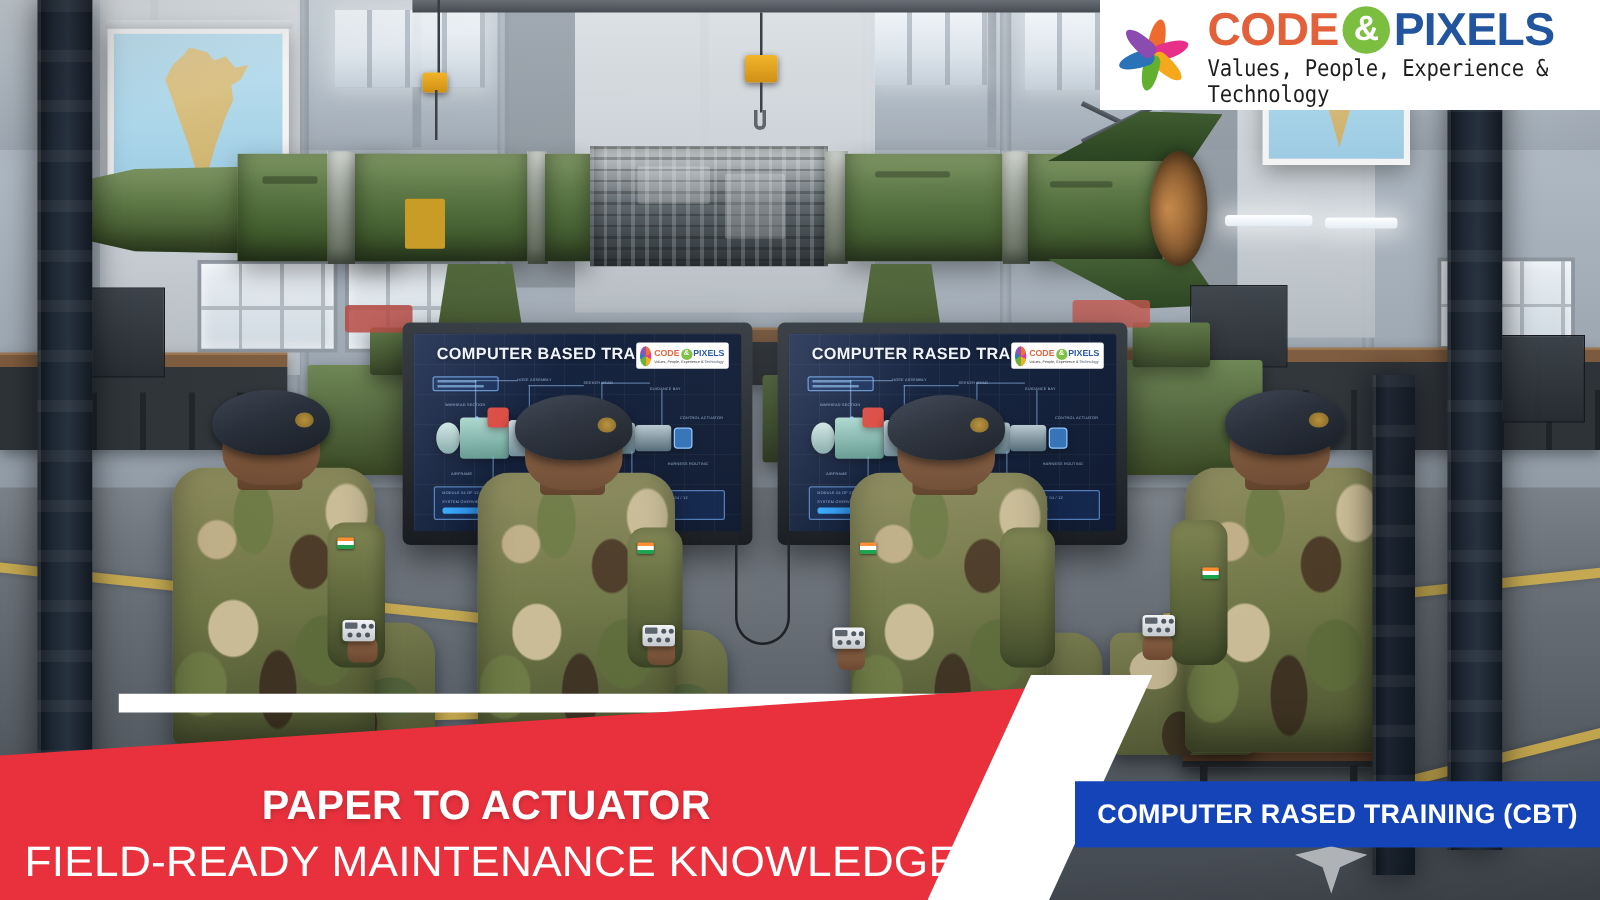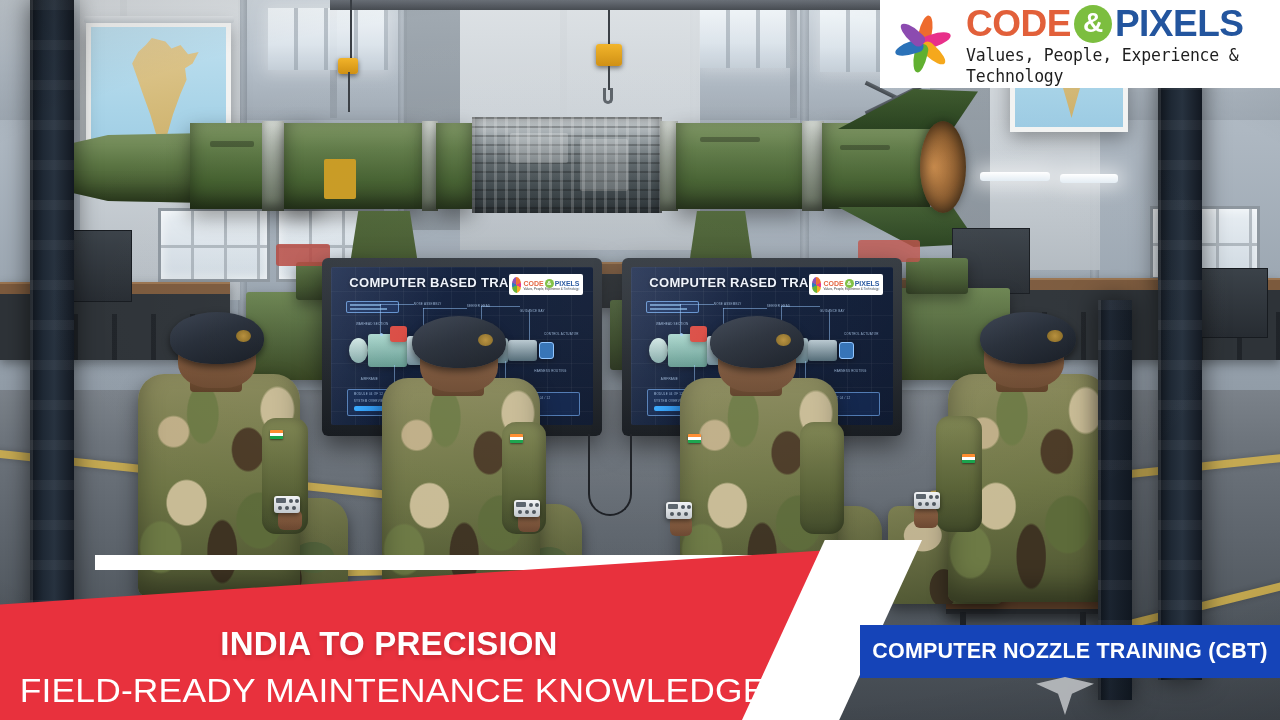--- a/index.html
+++ b/index.html
@@ -858,26 +858,26 @@
         <span class="bm-pixels">PIXELS</span>
       </div>
       <div class="brandtag">Values, People, Experience &amp; Technology</div>
     </div>
   </div>
 
   <div class="whitestripe"></div>
 
   <div class="redbanner">
     <div class="redtexts">
-      <div class="red-l1">INDIA TO PRECISION</div>
+      <div class="red-l1">PAPER TO ACTUATOR</div>
       <div class="red-l2">FIELD-READY MAINTENANCE KNOWLEDGE</div>
     </div>
   </div>
 
   <div class="whiteslash"></div>
 
   <div class="bluebanner">
-    <span class="blue-txt">COMPUTER NOZZLE TRAINING (CBT)</span>
+    <span class="blue-txt">COMPUTER RASED TRAINING (CBT)</span>
   </div>
 
   <div class="diamond"></div>
 
 </div>
 
 </body></html>

